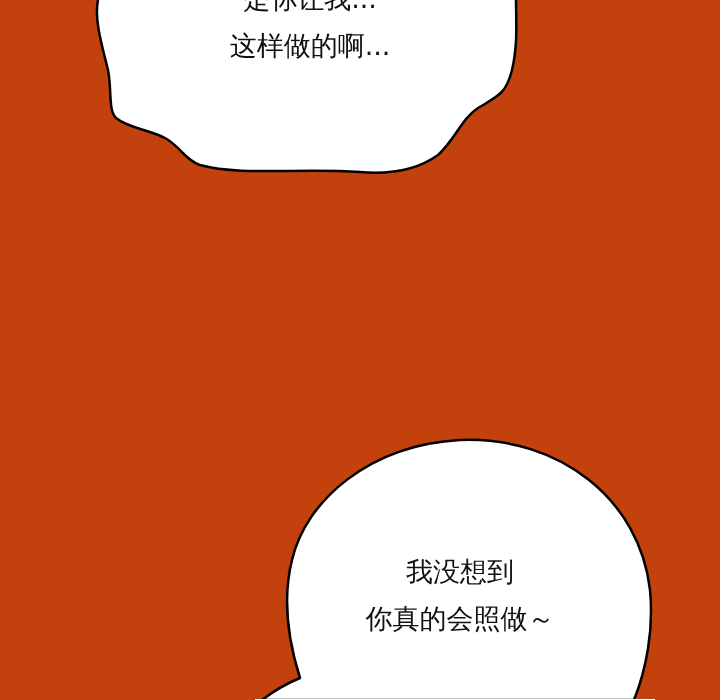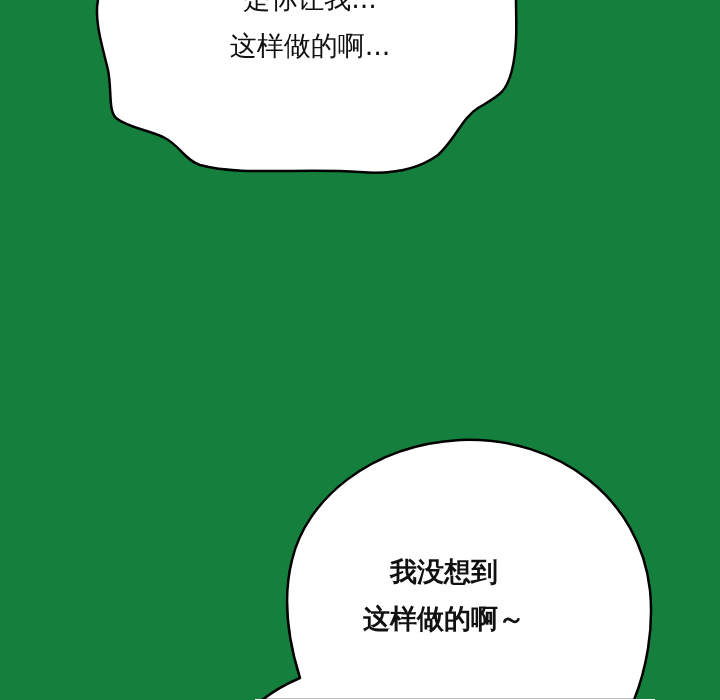--- a/index.html
+++ b/index.html
@@ -11,21 +11,21 @@
       width: 720px;
       height: 700px;
       position: relative;
       overflow: hidden;
       font-family: "DejaVu Sans", sans-serif;
     }
     .panel {
       position: absolute;
       left: 0; top: 0;
       width: 720px; height: 700px;
-      background: #15803d;
+      background: #c2410c;
     }
     svg.bubbles {
       position: absolute;
       left: 0; top: 0;
     }
     .bubble-text {
       position: absolute;
       color: #111111;
       text-align: center;
       font-size: 27px;
@@ -34,24 +34,23 @@
     }
     .bubble-text .line {
       display: block;
     }
     #top-text {
       left: 160px;
       width: 300px;
       top: -25px;
     }
     #bottom-text {
-      left: 304px;
+      left: 320px;
       width: 280px;
       top: 548px;
-      font-weight: bold;
     }
   </style>
 </head>
 <body>
 
 <div class="panel">
   <svg class="bubbles" width="720" height="700" viewBox="0 0 720 700">
 
     <path d="M98,0
          C94,20 102,45 108,70
@@ -75,15 +74,15 @@
     <rect x="255" y="699" width="400" height="4" fill="#ffffff"></rect>
   </svg>
 
   <div class="bubble-text" id="top-text">
     <span class="line">是你让我...</span>
     <span class="line">这样做的啊...</span>
   </div>
 
   <div class="bubble-text" id="bottom-text">
     <span class="line">我没想到</span>
-    <span class="line">这样做的啊～</span>
+    <span class="line">你真的会照做～</span>
   </div>
 </div>
 
 </body></html>

